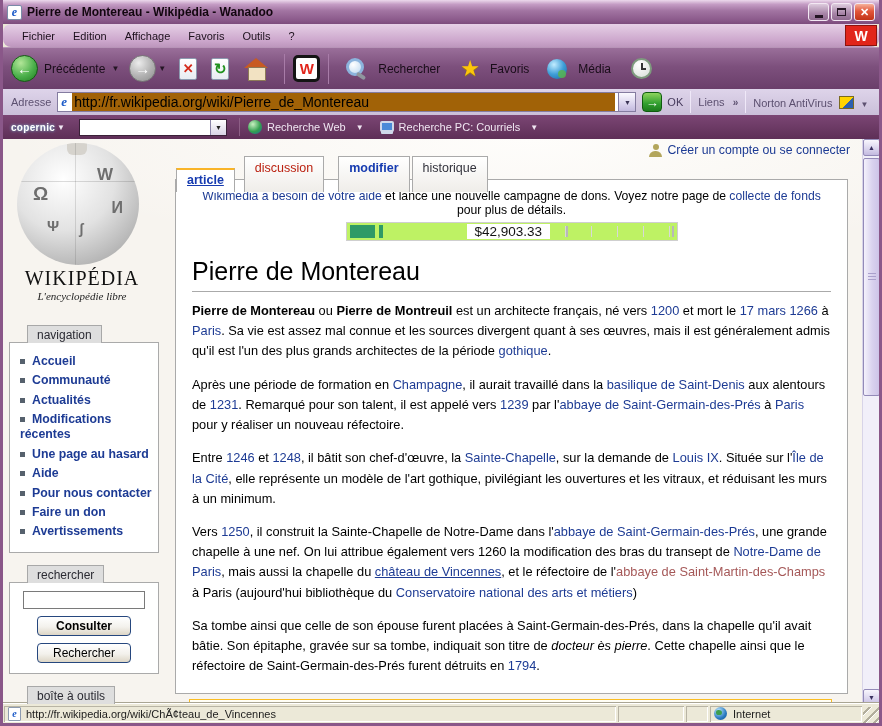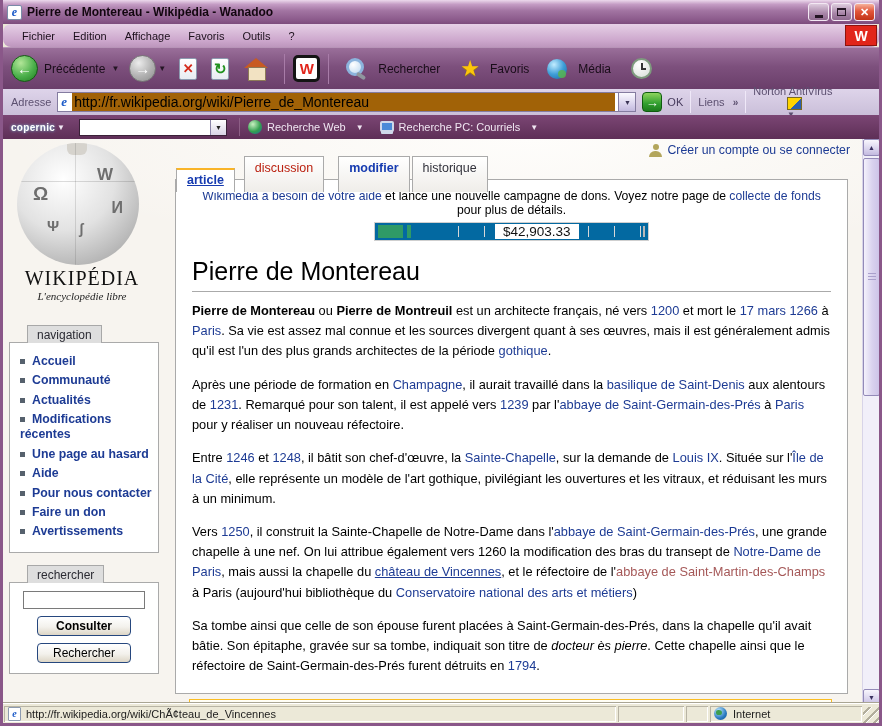--- a/index.html
+++ b/index.html
@@ -120,21 +120,21 @@
   .plink{color:#1d3b94;text-decoration:none;}
   .tabs{position:absolute;top:17px;left:11px;display:flex;align-items:flex-end;z-index:2;}
   .tab{display:inline-block;height:36px;background:linear-gradient(#ffffff,#efede9);border:1px solid #aaa;border-bottom:none;
     padding:4px 10px 0;font-size:12.5px;color:#163bb0;text-decoration:none;}
   .tab.selected{height:24px;background:#fff;font-weight:bold;border-top:2px solid #f9b428;padding-top:3px;text-decoration:underline;}
   .tab.new{color:#bb2211;margin-left:9px;margin-right:14px;}
   .tab.normal{font-weight:bold;}
   .tab.plain{color:#32323c;margin-left:2px;}
   .cbox{position:absolute;top:40px;left:10px;right:12px;height:515px;background:#fff;border:1px solid #aaa;padding:0 16px;overflow:hidden;}
   .sitenotice{margin-top:9px;text-align:center;font-size:12.2px;color:#000;}
-  .meter{position:relative;width:275px;height:19px;margin:5px auto 2px;border:1px solid #cfcfcf;background:#0369a1;}
+  .meter{position:relative;width:332px;height:19px;margin:5px auto 2px;border:1px solid #cfcfcf;background:#bef264;}
   .meter-ticks{position:absolute;right:3px;top:3px;width:212px;height:11px;
     background:repeating-linear-gradient(90deg,transparent 0 25px,#d8d8d8 25px 26px),
                repeating-linear-gradient(90deg,transparent 0 104px,#b8b8b8 104px 106px);}
   .meter-fill{position:absolute;left:3px;top:2px;bottom:2px;width:25px;background:#2f9a66;}
   .meter-fill2{position:absolute;left:32px;top:2px;bottom:2px;width:4px;background:#2f9a66;}
   .meter-amount{position:absolute;left:120px;top:1px;background:#fff;padding:0 8px;font-size:13.5px;color:#111;}
   .wheading{margin:16px 0 8px;font-size:25px;font-weight:400;color:#000;border-bottom:1px solid #aaa;padding-bottom:5px;}
   .wpara{font-size:12.8px;line-height:1.58;margin:9px 0 13px;color:#000;}
   .wlink{color:#1d3b94;text-decoration:none;}
   .wlink.hov{text-decoration:underline;}
@@ -237,21 +237,21 @@
     <span class="okbtn">
       <span class="ok-arrow">→</span>
       <span class="ok-label">OK</span>
     </span>
     <span class="asep"></span>
     <span>
       <span>Liens</span>
       <span class="chev">»</span>
     </span>
     <span class="asep"></span>
-    <span style="display:flex;align-items:center;flex-direction:column;">
+    <span style="display:flex;align-items:flex-end;">
       <span>Norton AntiVirus</span>
       <span class="norton-icon"></span>
       <span class="caret" style="color:#5c5070;">▼</span>
     </span>
   </div>
 
   <div class="copernicbar">
     <span class="copernic-logo">copernic</span>
     <span class="caret" style="color:#f0e6f2;">▼</span>
     <span class="cop-input">
@@ -302,20 +302,24 @@
 
       <div class="portlet">
         <span class="plabel">rechercher</span>
         <div class="pbody searchbody">
           <input class="sideinput" style="">
           <button class="xpbtn go">Consulter</button>
           <button class="xpbtn">Rechercher</button>
         </div>
       </div>
 
+      <div class="portlet">
+        <span class="plabel">boîte à outils</span>
+        <div class="pbody"></div>
+      </div>
     </div>
 
     <div class="content">
       <span class="personal">
         <span class="person-icon"></span>
         <a class="plink">Créer un compte ou se connecter</a>
       </span>
 
       <div class="tabs">
           <a class="tab selected">article</a>

